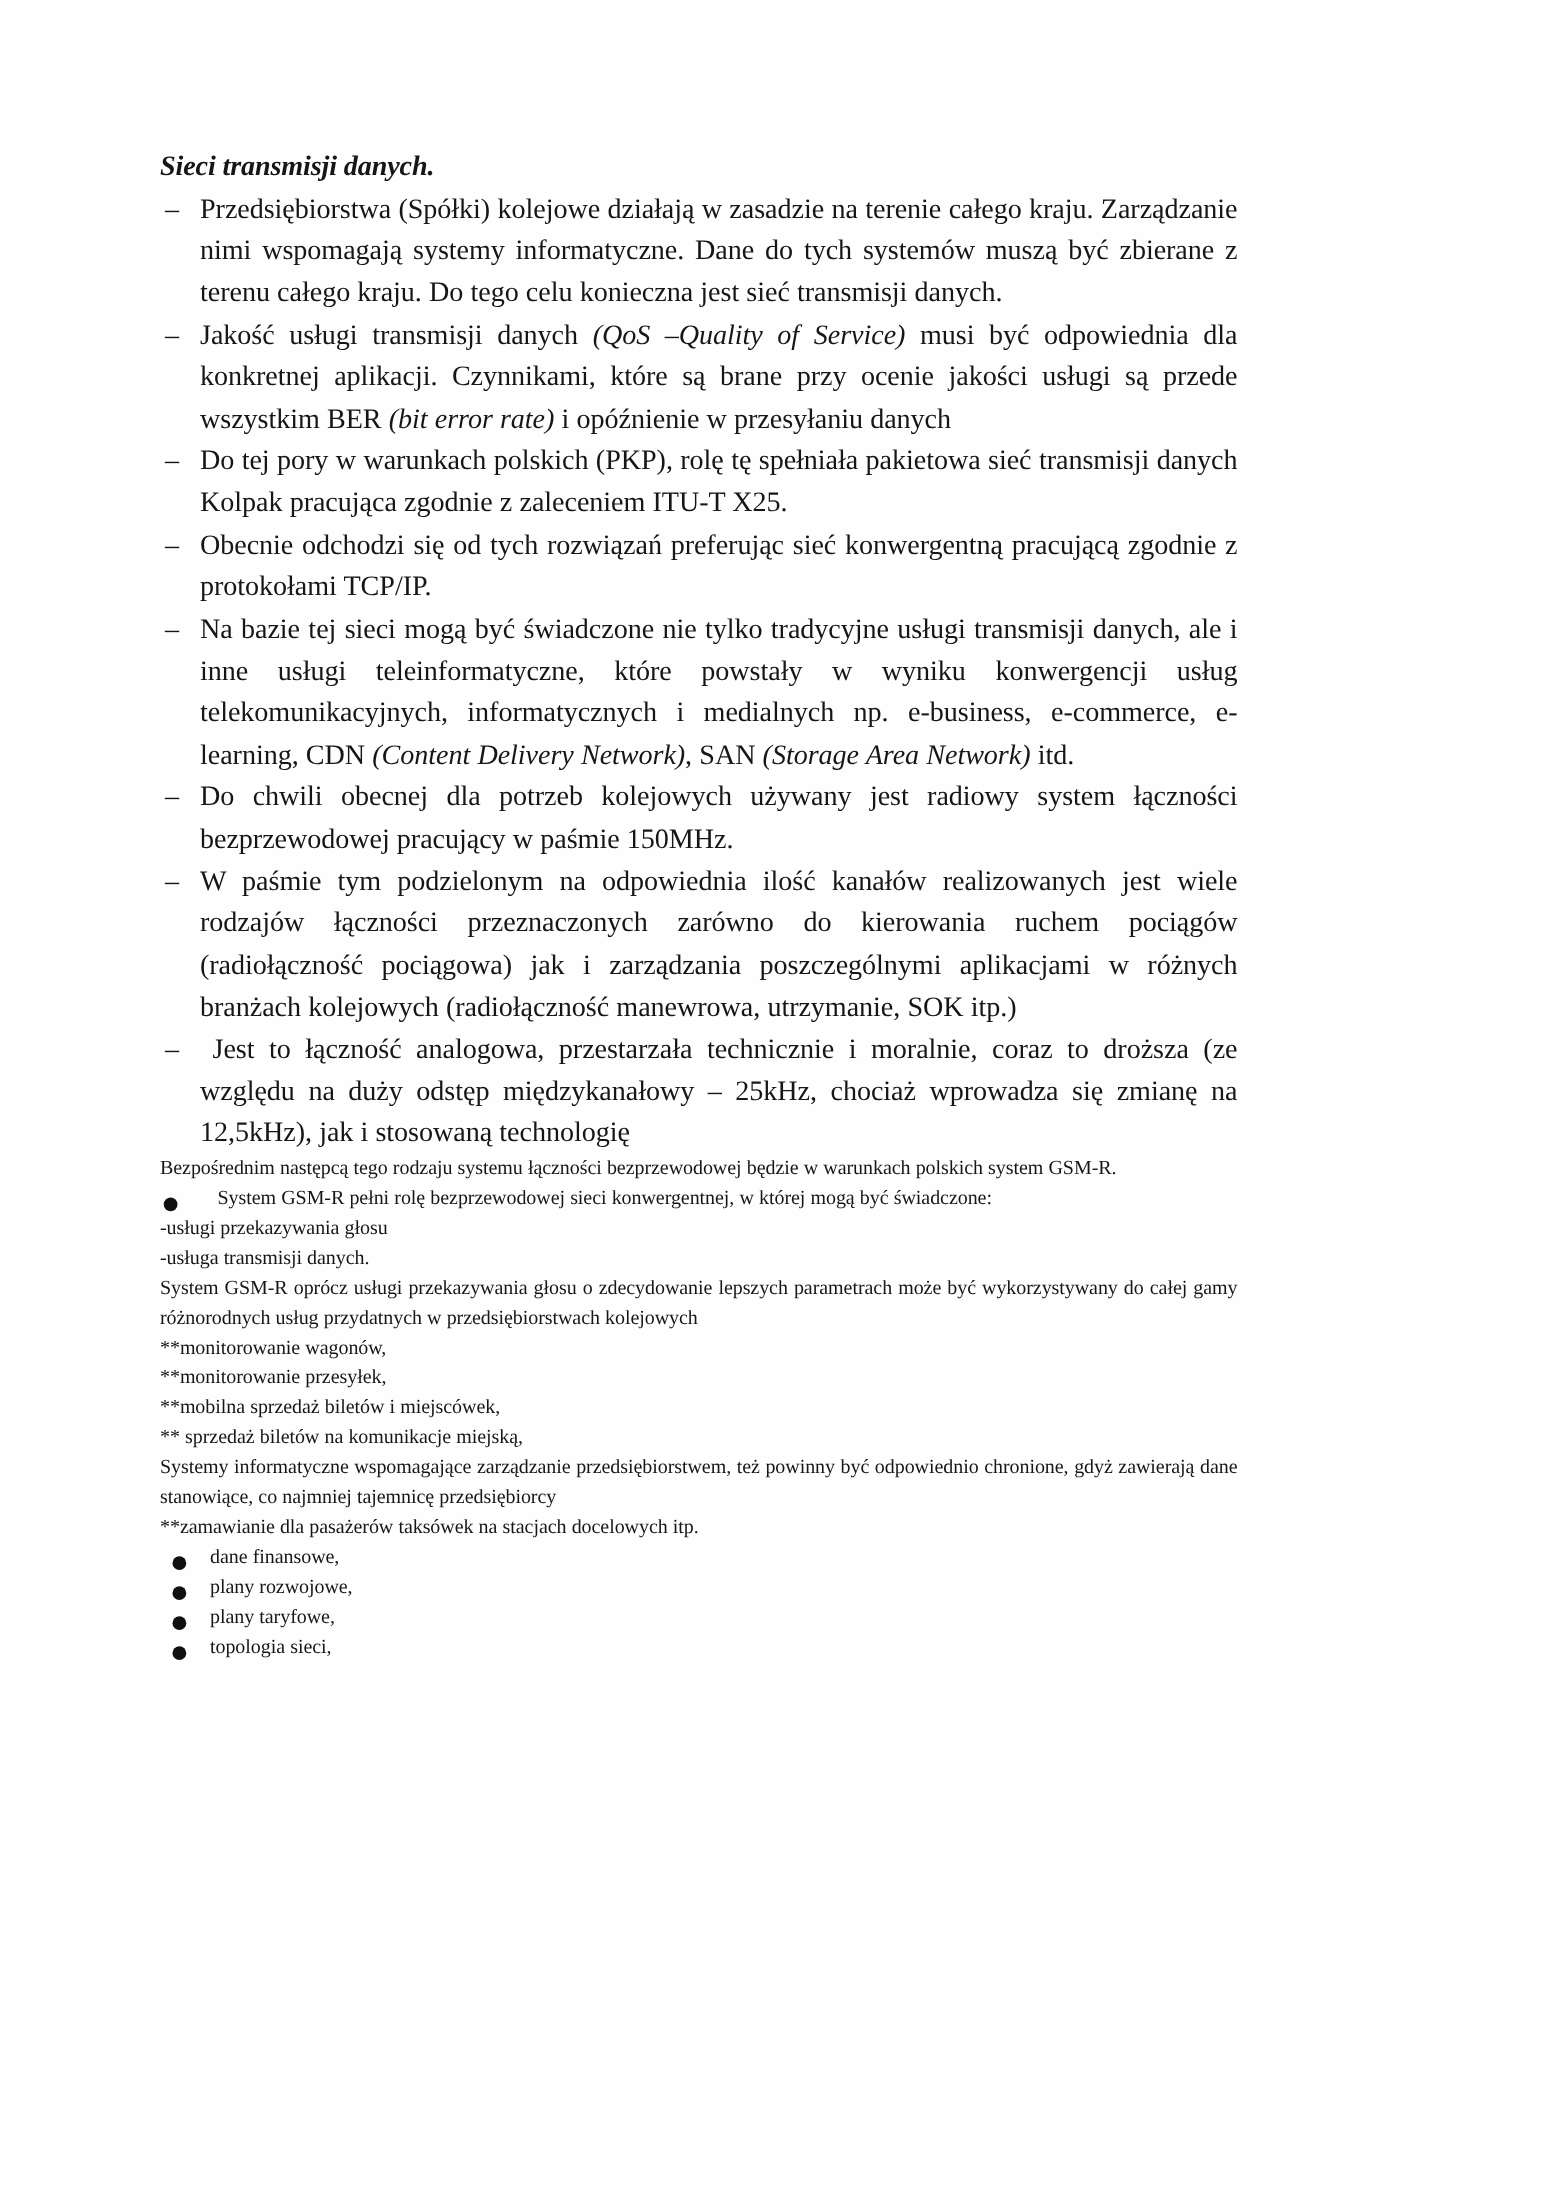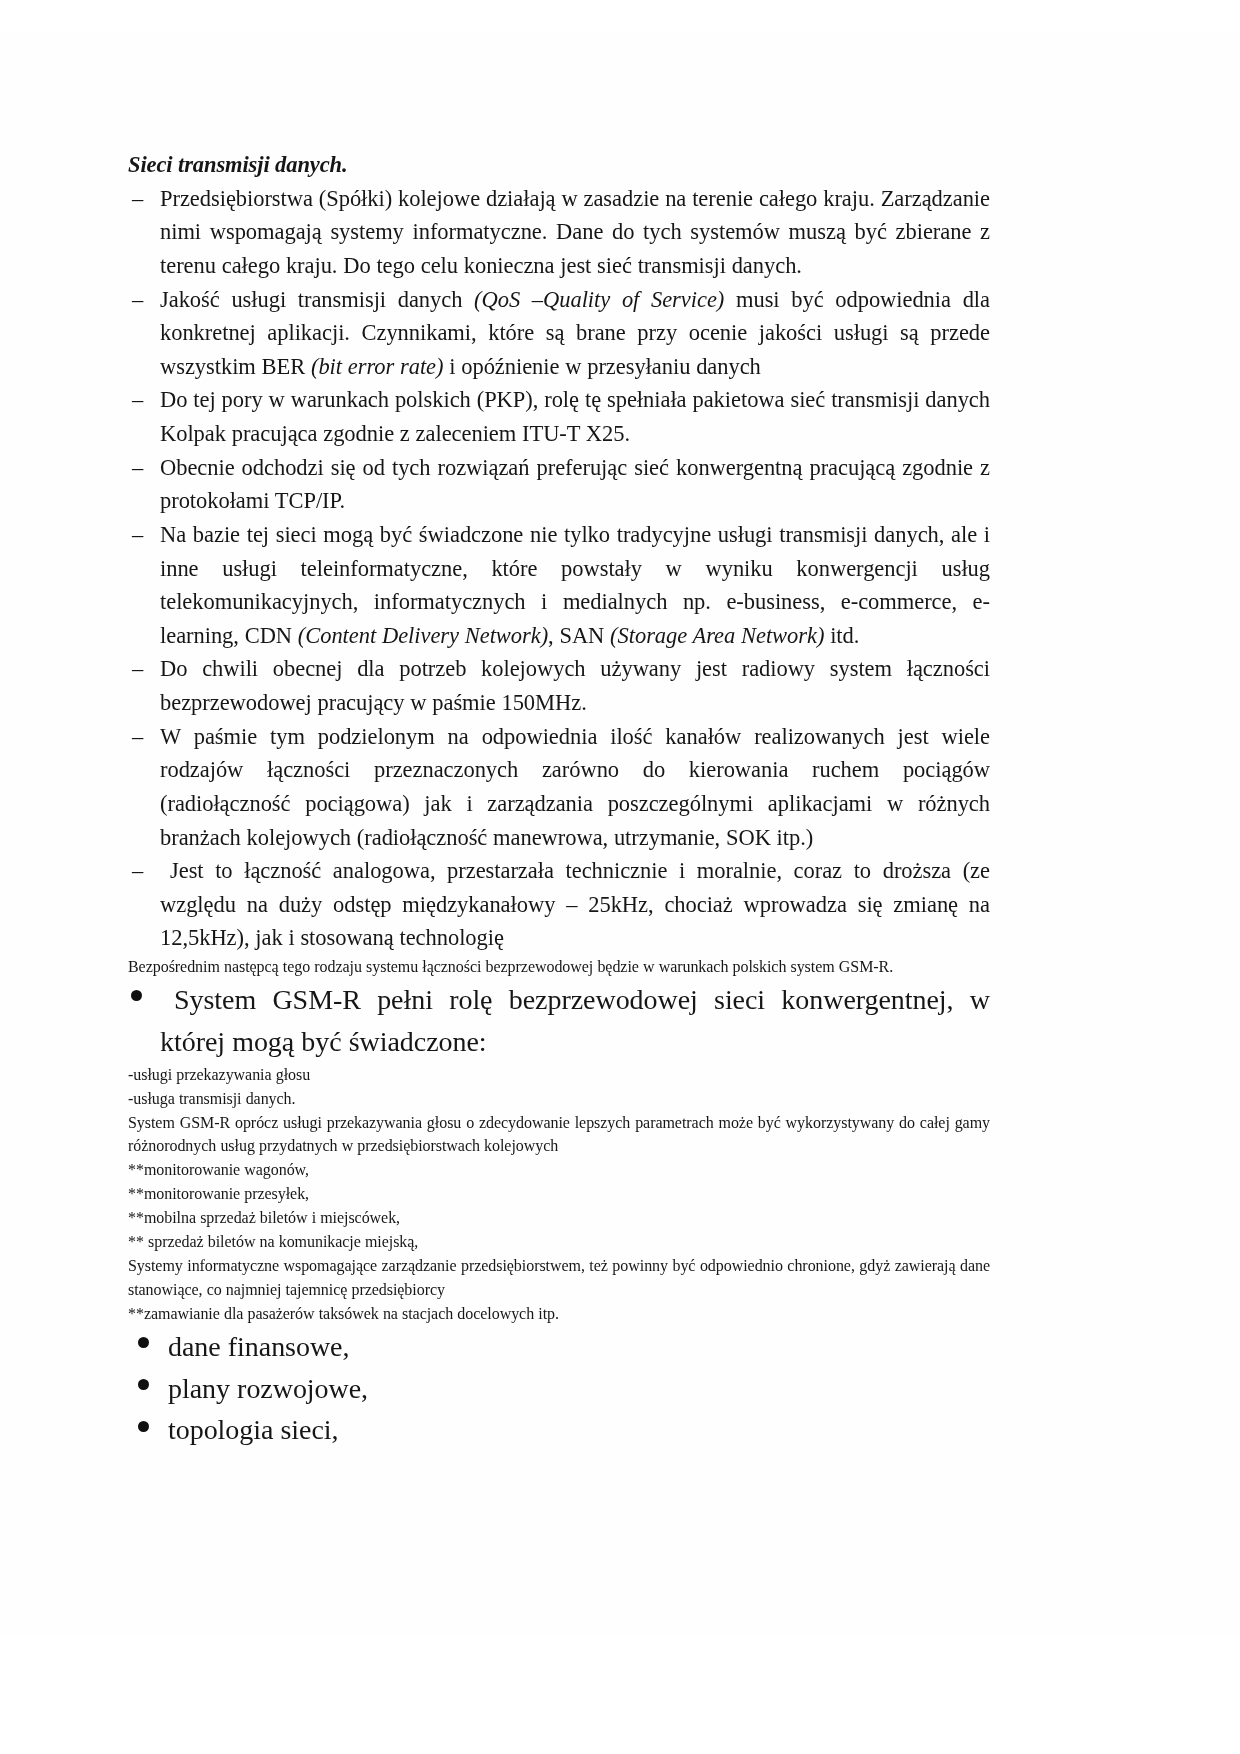--- a/index.html
+++ b/index.html
@@ -8,21 +8,20 @@
     background: #ffffff;
   }
   .page {
     position: relative;
     width: 1240px;
     height: 1605px;
     background: #fefefe;
     font-family: "Liberation Serif", "DejaVu Serif", serif;
     color: #161616;
     overflow: hidden;
-    margin-top: 32px;
   }
   .content {
     position: absolute;
     left: 128px;
     top: 118px;
     width: 862px;
   }
   .doc-title {
     font-weight: bold;
     font-style: italic;
@@ -64,21 +63,21 @@
     text-align: left;
     font-size: 22.5px;
     line-height: 1.495;
   }
   .dash-item.extra-gap > .body { padding-left: 10px; }
 
   
   .bullet-item {
     position: relative;
     padding-left: 32px;
-    font-size: 28px;
+    font-size: 16px;
     line-height: 1.495;
     text-align: justify;
     text-align-last: left;
     letter-spacing: -0.05px;
     word-spacing: 0.2px;
   }
   .bullet-item > .marker {
     position: absolute;
     left: 3px;
     top: 0px;
@@ -128,16 +127,17 @@
         <div class="para nojust"><span>-usługa transmisji danych.</span></div>
         <div class="para"><span>System GSM-R oprócz usługi przekazywania głosu o zdecydowanie lepszych parametrach może być wykorzystywany do całej gamy różnorodnych usług przydatnych w przedsiębiorstwach kolejowych</span></div>
         <div class="para nojust"><span>**monitorowanie wagonów,</span></div>
         <div class="para nojust"><span>**monitorowanie przesyłek,</span></div>
         <div class="para nojust"><span>**mobilna sprzedaż biletów i miejscówek,</span></div>
         <div class="para nojust"><span>** sprzedaż biletów na komunikacje miejską,</span></div>
         <div class="para"><span>Systemy informatyczne wspomagające zarządzanie przedsiębiorstwem, też powinny być odpowiednio chronione, gdyż zawierają dane stanowiące, co najmniej tajemnicę przedsiębiorcy</span></div>
         <div class="para nojust"><span>**zamawianie dla pasażerów taksówek na stacjach docelowych itp.</span></div>
         <div class="bullet-item simple"><span class="marker"><span class="dot"></span></span><span class="body"><span>dane finansowe,</span></span></div>
         <div class="bullet-item simple"><span class="marker"><span class="dot"></span></span><span class="body"><span>plany rozwojowe,</span></span></div>
+        <div class="bullet-item simple"><span class="marker"><span class="dot"></span></span><span class="body"><span>plany taryfowe,</span></span></div>
         <div class="bullet-item simple"><span class="marker"><span class="dot"></span></span><span class="body"><span>topologia sieci,</span></span></div>
       </div>
   </div>
 </div>
 
 </body></html>

